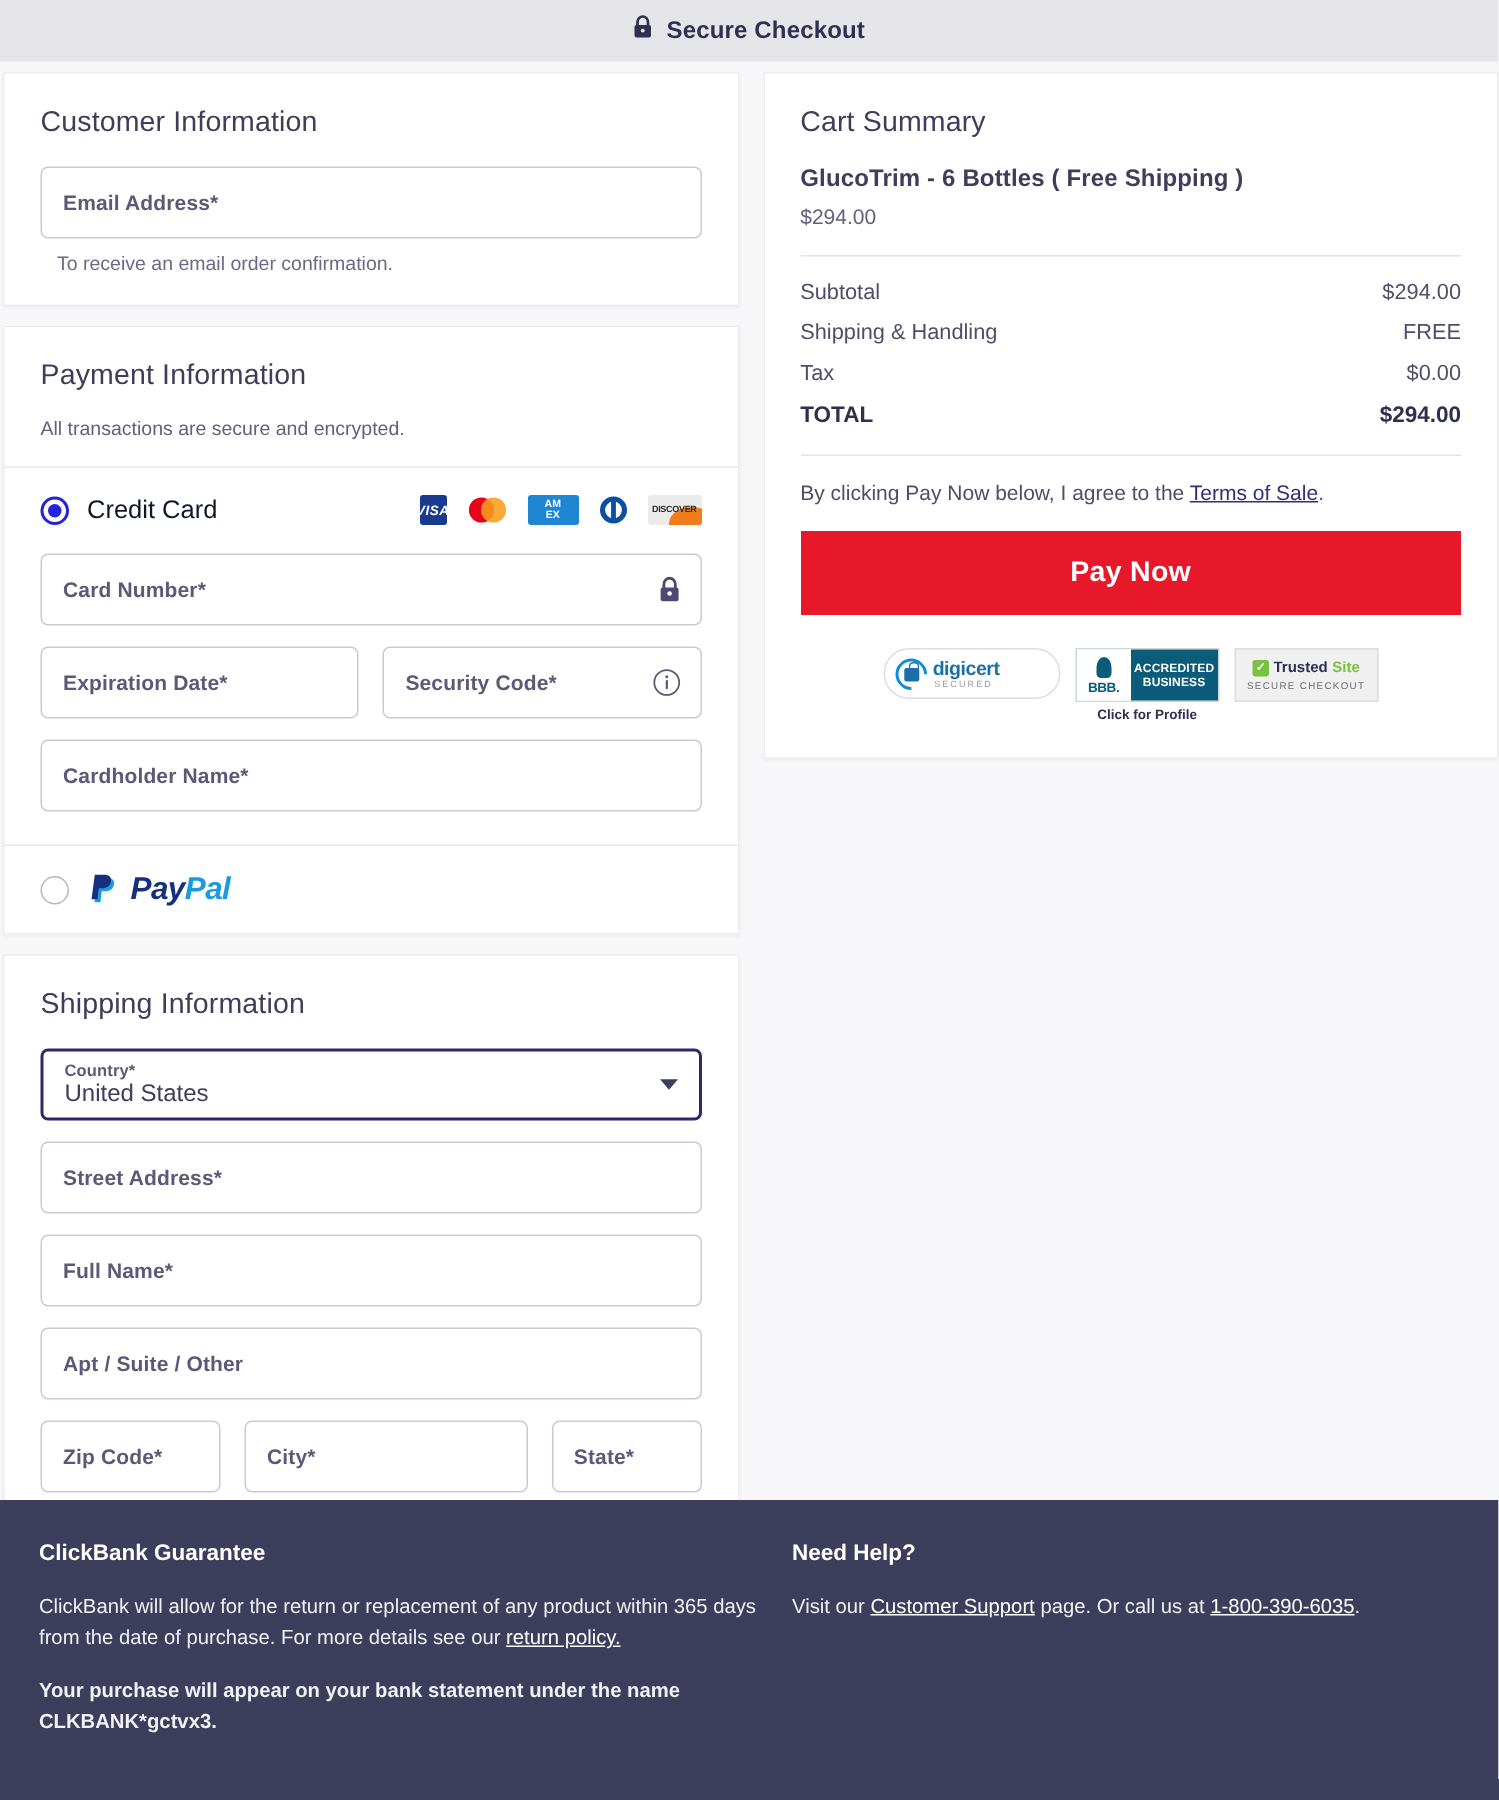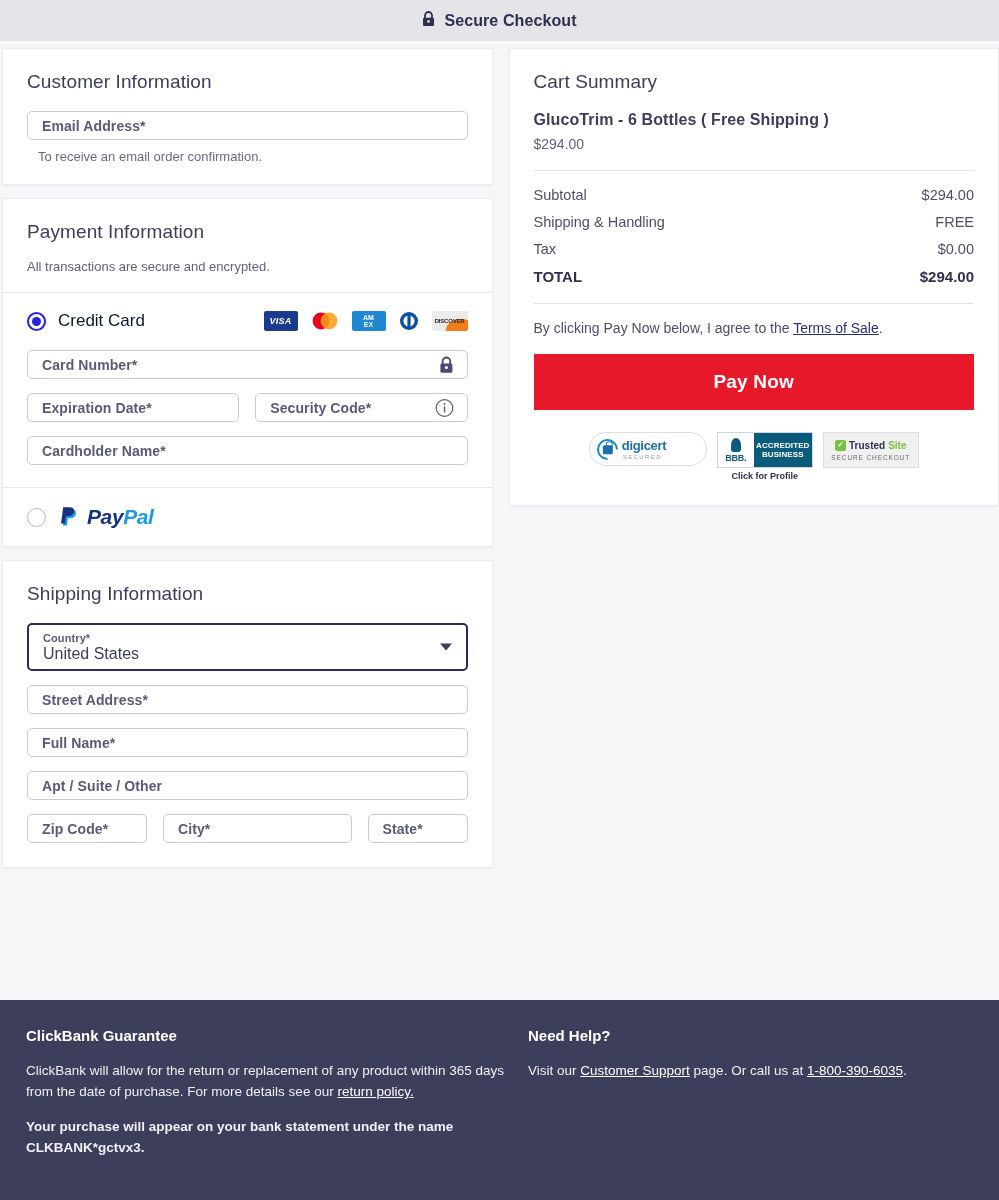--- a/index.html
+++ b/index.html
@@ -61,21 +61,21 @@
     font-size: 13px;
     color: #61617d;
     margin-bottom: 0;
     margin-top: 16px;
   }
 
   .field {
     position: relative;
     border: 1px solid #c9c9d4;
     border-radius: 5px;
-    height: 29px;
+    height: 48px;
     background: #fff;
     display: flex;
     align-items: center;
     padding: 0 14px;
   }
   .field-label {
     font-size: 14px;
     font-weight: bold;
     color: #5a5a78;
     letter-spacing: .1px;
@@ -113,21 +113,21 @@
     border: 2px solid #2323dd;
     display: flex; align-items: center; justify-content: center;
     flex: none;
   }
   .radio .dot { width: 9px; height: 9px; border-radius: 50%; background: #2323dd; }
   .radio.off { border: 1.5px solid #b6b6c4; }
   .method-label { font-size: 17px; color: #0f172a; }
 
   .card-brands { display: flex; align-items: center; gap: 8px; }
   .brand { height: 20px; border-radius: 2px; display: flex; align-items: center; justify-content: center; }
-  .brand-visa { width: 34px; background: #1a3a8f; }
+  .brand-visa { width: 18px; background: #1a3a8f; }
   .brand-visa span { color: #fff; font-size: 9px; font-weight: bold; font-style: italic; letter-spacing: .3px; }
   .brand-mc { width: 38px; position: relative; }
   .brand-amex { width: 34px; background: #1f86d4; position: relative; }
   .brand-amex .amex-txt {
     color: #fff; font-size: 7px; font-weight: bold; line-height: 7.5px; text-align: center;
   }
   .brand-diners { width: 30px; display: flex; align-items: center; justify-content: center; }
   .brand-disc { width: 36px; background: #ebebeb; position: relative; overflow: hidden; }
   .brand-disc .disc-txt { font-size: 6px; font-weight: bold; color: #2a2a2a; letter-spacing: -.2px; z-index: 2; }
   .brand-disc .disc-arc {

